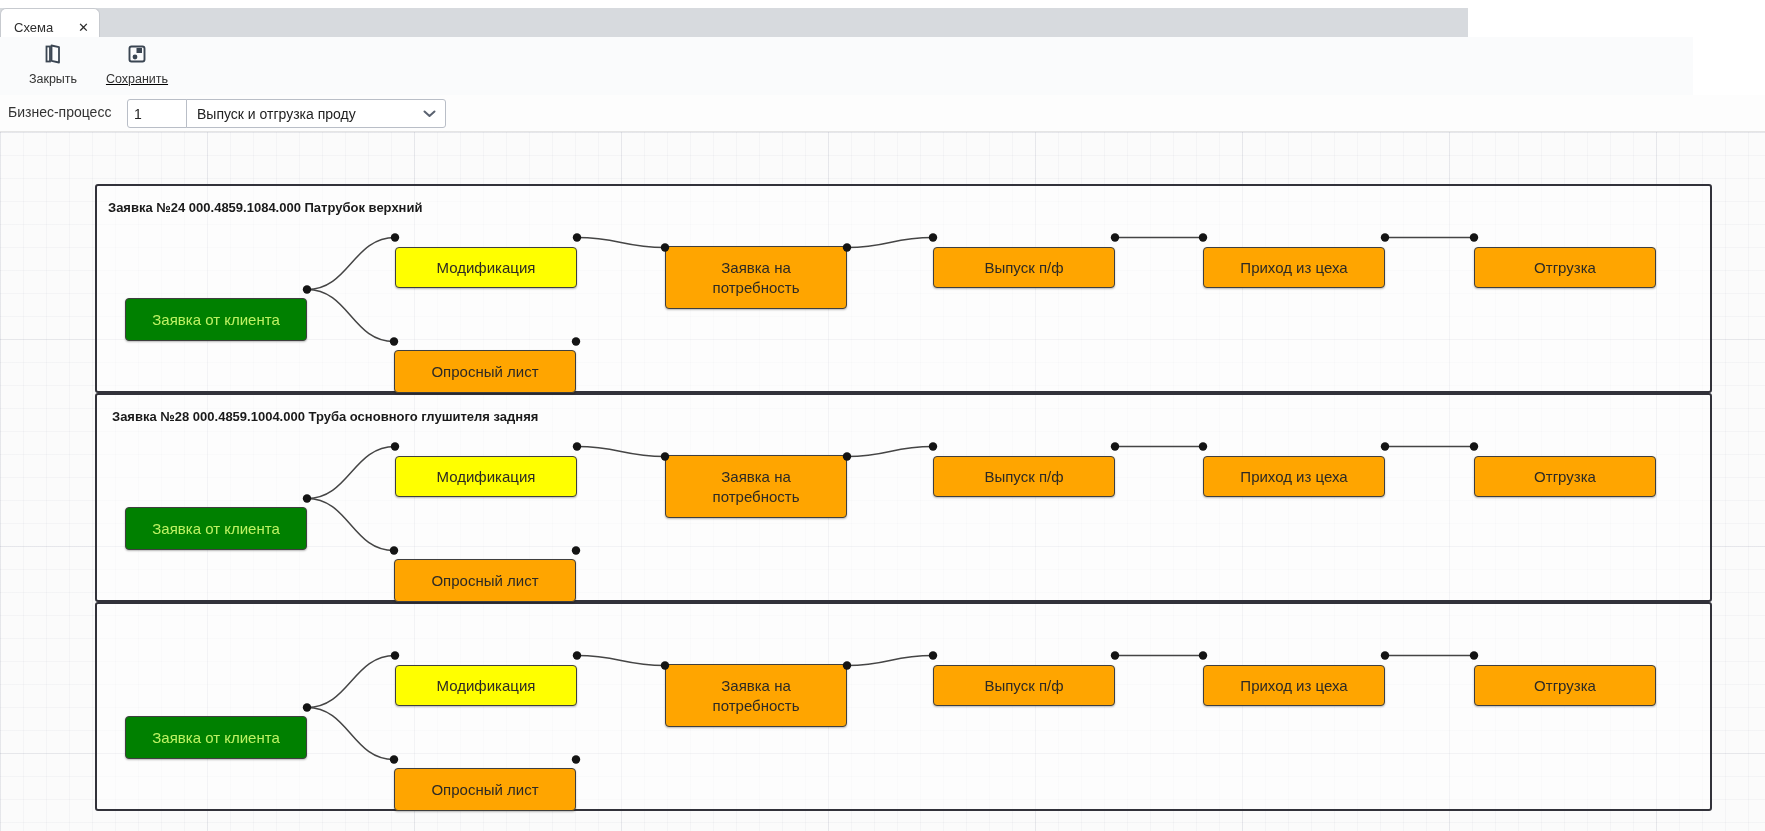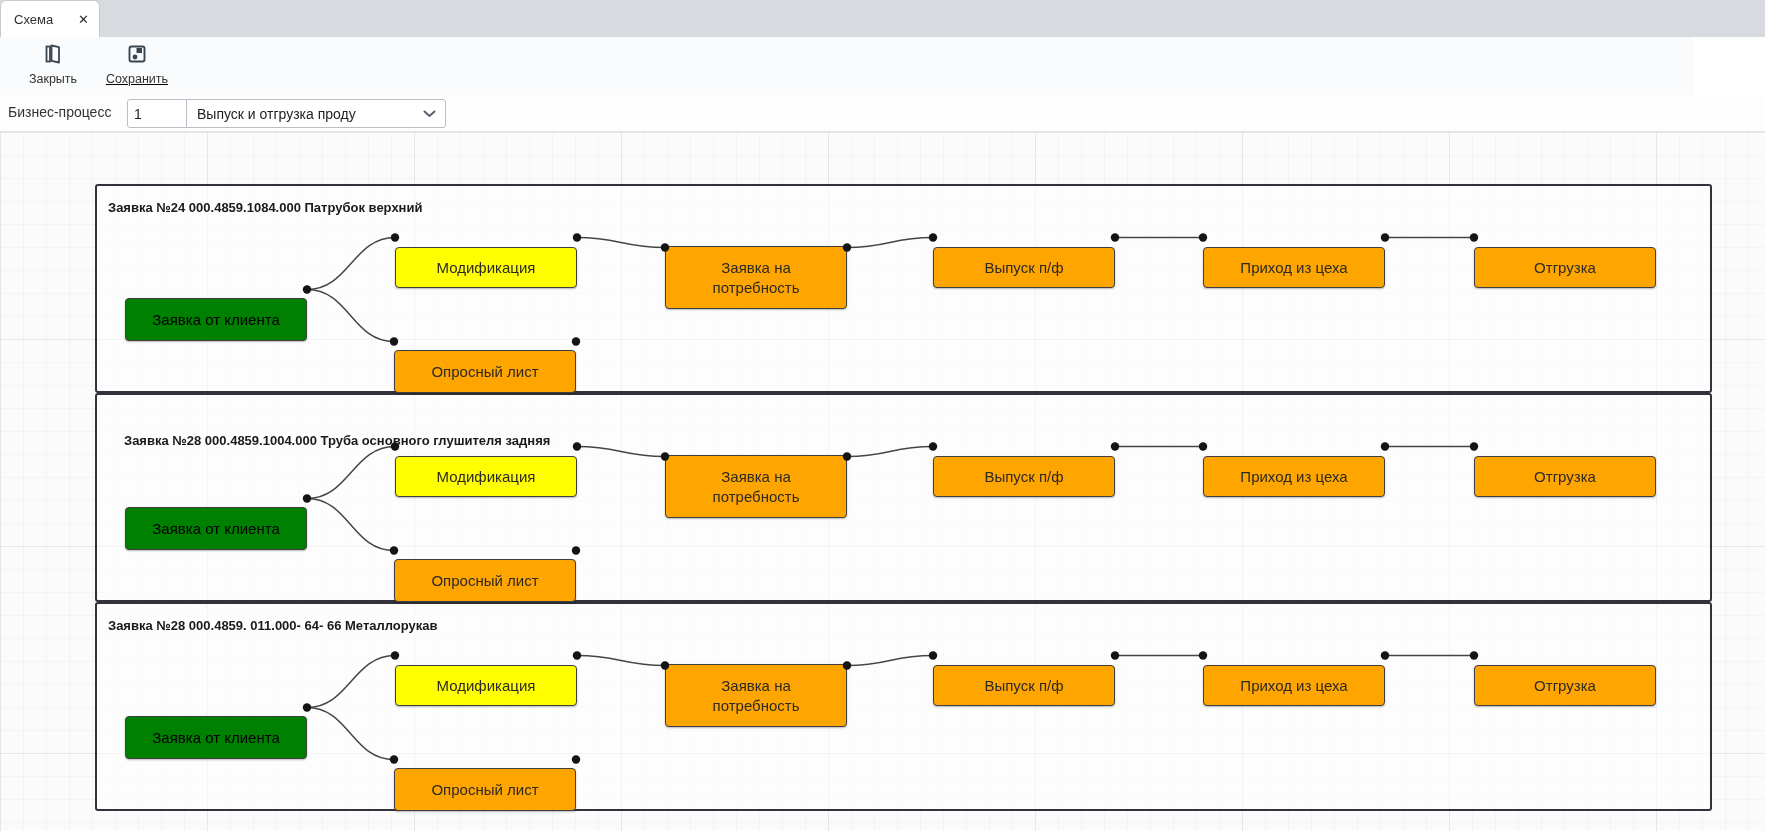--- a/index.html
+++ b/index.html
@@ -1,20 +1,20 @@
 <!DOCTYPE html>
 <html><head>
 <meta charset="utf-8">
 <style>
   * { margin:0; padding:0; box-sizing:border-box; }
   html,body { width:1765px; height:831px; overflow:hidden;
     font-family:"Liberation Sans","DejaVu Sans",sans-serif; background:#fff; }
 
   
-  .tabstrip { position:absolute; left:0; top:0; width:1765px; height:37px;
+  .tabstrip { position:absolute; left:0; top:8px; width:1468px; height:37px;
     background:#d7dade; }
   .tab-active { position:absolute; left:0; top:0; width:100px; height:37px;
     background:#fff; border-radius:6px 6px 0 0; border:1px solid #c7cacf; border-bottom:none;
     display:flex; align-items:center; padding:0 10px 0 13px; cursor:pointer; }
   .tab-label { font-size:13px; color:#2e2e2e; flex:1; }
   .tab-close { font-size:13px; color:#2b2b2b; font-weight:bold; cursor:pointer; line-height:1; }
 
   
   .toolbar { position:absolute; left:0; top:37px; width:1693px; height:58px; background:#fafbfc; }
   .tbtn { position:absolute; top:3px; height:52px; display:flex; flex-direction:column;
@@ -47,21 +47,21 @@
       repeating-linear-gradient(to bottom, rgba(120,125,150,0.055) 0 1px, transparent 1px 23px);
   }
   .lane { position:absolute; border:2px solid #32323a; border-radius:3px;
     background:rgba(255,255,255,0.5); z-index:1; }
   .lane-title { position:absolute; font-size:13px; font-weight:bold; color:#1a1a1a;
     white-space:nowrap; z-index:2; }
   .node { position:absolute; z-index:3; border:1.5px solid #3f3f3f; border-radius:4px;
     display:flex; align-items:center; justify-content:center; text-align:center;
     font-size:15px; color:#2d2a24; white-space:pre-line; line-height:1.3;
     box-shadow:0 1px 2px rgba(0,0,0,0.28); cursor:pointer;margin-top:30px; }
-  .node.green { color:#000000; }
+  .node.green { color:#bef264; }
   svg.wires { position:absolute; left:0; top:0; z-index:4; pointer-events:none; }
 </style>
 </head>
 <body>
 
 <div class="tabstrip">
   <div class="tab-active">
     <span class="tab-label">Схема</span>
     <span class="tab-close">✕</span>
   </div>
@@ -108,31 +108,30 @@
     <div class="lane-title" style="left: 108px; top: 68px;">Заявка №24 000.4859.1084.000 Патрубок верхний</div>
     <div class="node green" style="left: 125px; top: 136px; width: 182px; height: 43px; background: rgb(0, 128, 0);">Заявка от клиента</div>
     <div class="node yellow" style="left: 395px; top: 85px; width: 182px; height: 41px; background: rgb(255, 255, 0);">Модификация</div>
     <div class="node orange" style="left: 394px; top: 188px; width: 182px; height: 43px; background: rgb(255, 165, 0);">Опросный лист</div>
     <div class="node orange" style="left: 665px; top: 84px; width: 182px; height: 63px; background: rgb(255, 165, 0);">Заявка на
 потребность</div>
     <div class="node orange" style="left: 933px; top: 85px; width: 182px; height: 41px; background: rgb(255, 165, 0);">Выпуск п/ф</div>
     <div class="node orange" style="left: 1203px; top: 85px; width: 182px; height: 41px; background: rgb(255, 165, 0);">Приход из цеха</div>
     <div class="node orange" style="left: 1474px; top: 85px; width: 182px; height: 41px; background: rgb(255, 165, 0);">Отгрузка</div>
     <div class="lane" style="left: 95px; top: 261px; width: 1617px; height: 209px; border-color: rgb(50, 50, 58);"></div>
-    <div class="lane-title" style="left: 124px; top: 277px; margin-top: 24px;">Заявка №28 000.4859.1004.000 Труба основного глушителя задняя</div>
+    <div class="lane-title" style="left: 112px; top: 277px;">Заявка №28 000.4859.1004.000 Труба основного глушителя задняя</div>
     <div class="node green" style="left: 125px; top: 345px; width: 182px; height: 43px; background: rgb(0, 128, 0);">Заявка от клиента</div>
     <div class="node yellow" style="left: 395px; top: 294px; width: 182px; height: 41px; background: rgb(255, 255, 0);">Модификация</div>
     <div class="node orange" style="left: 394px; top: 397px; width: 182px; height: 43px; background: rgb(255, 165, 0);">Опросный лист</div>
     <div class="node orange" style="left: 665px; top: 293px; width: 182px; height: 63px; background: rgb(255, 165, 0);">Заявка на
 потребность</div>
     <div class="node orange" style="left: 933px; top: 294px; width: 182px; height: 41px; background: rgb(255, 165, 0);">Выпуск п/ф</div>
     <div class="node orange" style="left: 1203px; top: 294px; width: 182px; height: 41px; background: rgb(255, 165, 0);">Приход из цеха</div>
     <div class="node orange" style="left: 1474px; top: 294px; width: 182px; height: 41px; background: rgb(255, 165, 0);">Отгрузка</div>
     <div class="lane" style="left: 95px; top: 470px; width: 1617px; height: 209px; border-color: rgb(50, 50, 58);"></div>
-    <div class="lane-title" style="left: 108px; top: 486px;">Заявка №28 000.4859. 011.000- 64- 66 Металлорукав</div>
     <div class="node green" style="left: 125px; top: 554px; width: 182px; height: 43px; background: rgb(0, 128, 0);">Заявка от клиента</div>
     <div class="node yellow" style="left: 395px; top: 503px; width: 182px; height: 41px; background: rgb(255, 255, 0);">Модификация</div>
     <div class="node orange" style="left: 394px; top: 606px; width: 182px; height: 43px; background: rgb(255, 165, 0);">Опросный лист</div>
     <div class="node orange" style="left: 665px; top: 502px; width: 182px; height: 63px; background: rgb(255, 165, 0);">Заявка на
 потребность</div>
     <div class="node orange" style="left: 933px; top: 503px; width: 182px; height: 41px; background: rgb(255, 165, 0);">Выпуск п/ф</div>
     <div class="node orange" style="left: 1203px; top: 503px; width: 182px; height: 41px; background: rgb(255, 165, 0);">Приход из цеха</div>
     <div class="node orange" style="left: 1474px; top: 503px; width: 182px; height: 41px; background: rgb(255, 165, 0);">Отгрузка</div>
     <svg class="wires" width="1765" height="700">
       <path d="M307,157.5 C349,157.5 353,105.5 395,105.5" fill="none" stroke="#454545" stroke-width="1.5"></path>

